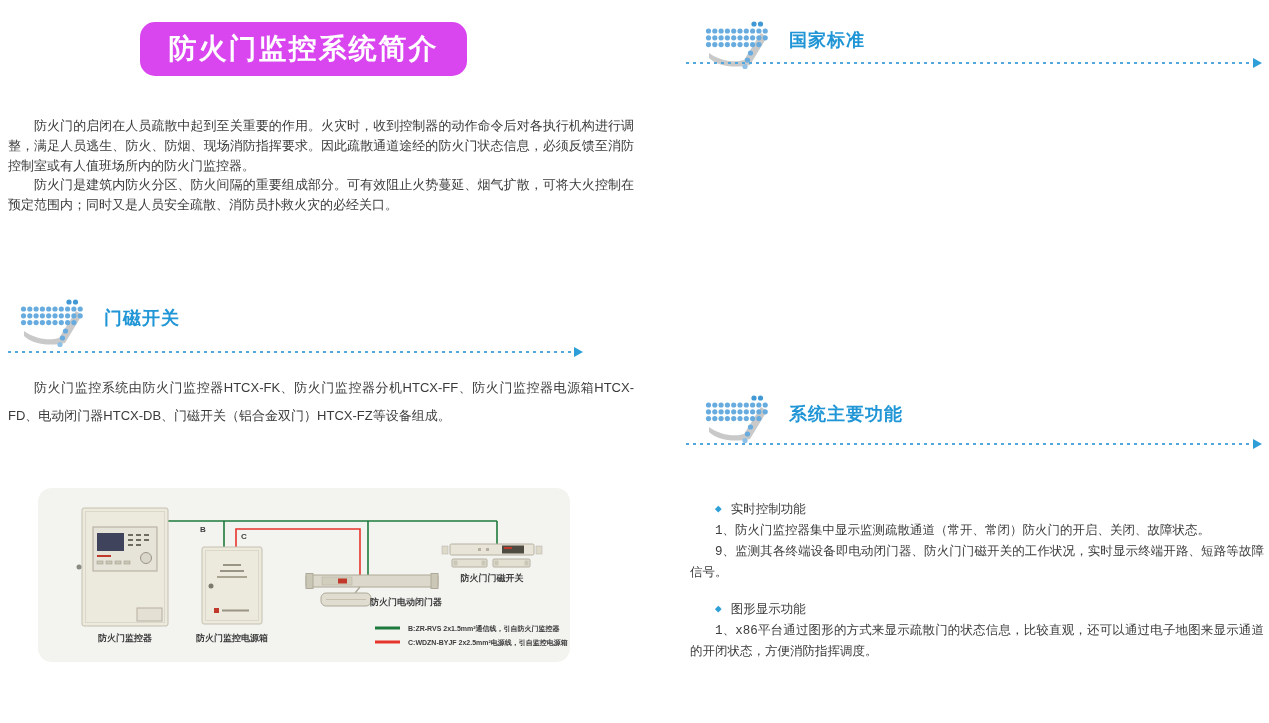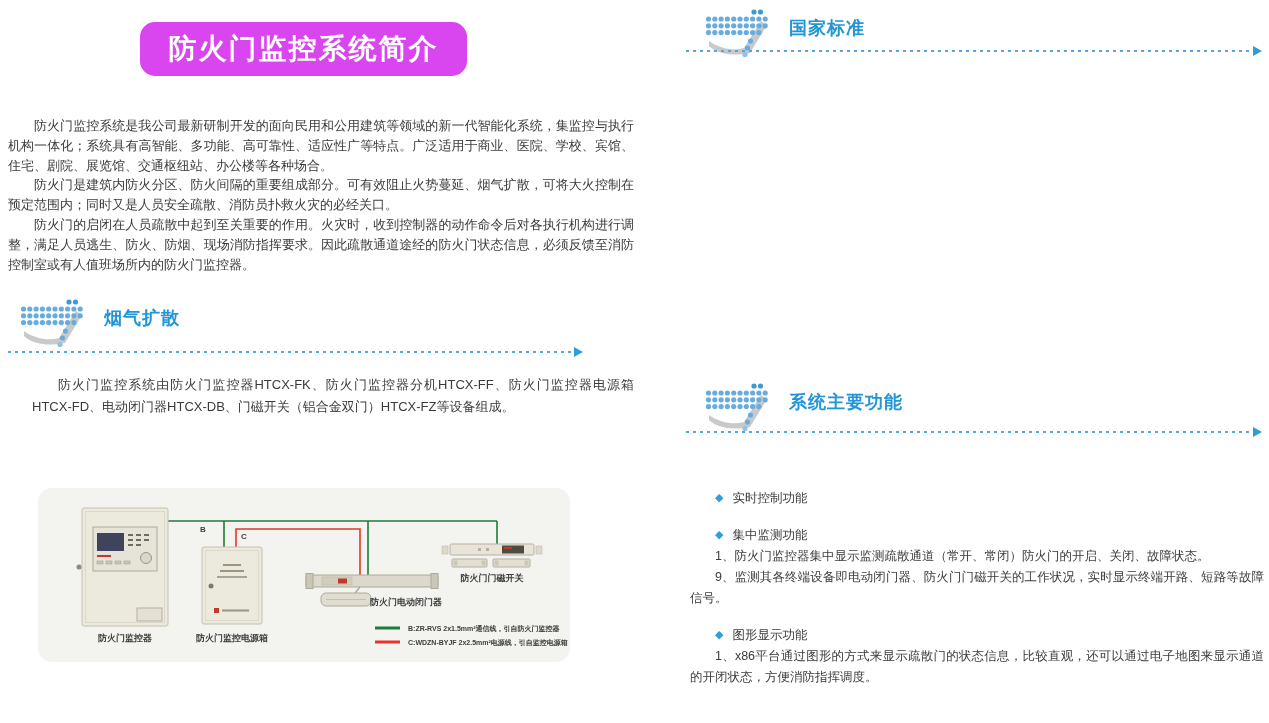--- a/index.html
+++ b/index.html
@@ -1,32 +1,32 @@
 <!DOCTYPE html>
 <html><head>
 <meta charset="utf-8">
 <style>
   html,body{margin:0;padding:0;background:#ffffff;}
   .page{position:relative;width:1269px;height:723px;background:#ffffff;overflow:hidden;
         font-family:"Liberation Sans","DejaVu Sans",sans-serif;color:#3b3b3b;}
 
   
   .left-col{position:absolute;left:8px;top:0;width:627px;height:723px;}
-  .right-col{position:absolute;left:686px;top:4px;width:578px;height:507px;}
+  .right-col{position:absolute;left:686px;top:16px;width:578px;height:507px;font-family:Liberation Mono, monospace;}
 
   
   .banner{position:absolute;left:132px;top:22px;width:327px;height:54px;border-radius:15px;
           background:#d946ef;display:flex;align-items:center;justify-content:center;}
   .banner span{color:#ffffff;font-size:28px;font-weight:bold;letter-spacing:2px;}
 
   
   .intro{position:absolute;left:0;top:116px;width:626px;}
   .intro p,.comp-para p{margin:0;font-size:13px;line-height:19.8px;text-align:justify;text-indent:2em;color:#3b3b3b;}
   .comp-para{position:absolute;left:0;top:374px;width:626px;}
-  .comp-para p{line-height:22px;margin-left:24px;}
+  .comp-para p{line-height:28px;}
 
   
   .sec-head{position:absolute;display:flex;align-items:flex-start;}
   .sec-head .ttl{margin:8px 0 0 14px;font-size:18px;font-weight:bold;color:#2196d6;letter-spacing:1px;}
   .icon-dots{width:72px;height:52px;flex:0 0 auto;}
 
   
   .sep{position:absolute;height:2px;
        background-image:repeating-linear-gradient(to right,#54a7dc 0 3px,transparent 3px 7px);}
   .sep .arrow{position:absolute;right:-9px;top:-4px;width:0;height:0;
@@ -55,23 +55,22 @@
 
 <div class="page">
 
   <div class="left-col">
 
     <div class="banner">
       <span>防火门监控系统简介</span>
     </div>
 
     <div class="intro">
-      <p>防火门监控系统是我公司最新研制开发的面向民用和公用建筑等领域的新一代智能化系统，集监控与执行机构一体化；系统具有高智能、多功能、高可靠性、适应性广等特点。广泛适用于商业、医院、学校、宾馆、住宅、剧院、展览馆、交通枢纽站、办公楼等各种场合。</p>
+      <p>防火门的启闭在人员疏散中起到至关重要的作用。火灾时，收到控制器的动作命令后对各执行机构进行调整，满足人员逃生、防火、防烟、现场消防指挥要求。因此疏散通道途经的防火门状态信息，必须反馈至消防控制室或有人值班场所内的防火门监控器。</p>
       <p>防火门是建筑内防火分区、防火间隔的重要组成部分。可有效阻止火势蔓延、烟气扩散，可将大火控制在预定范围内；同时又是人员安全疏散、消防员扑救火灾的必经关口。</p>
-      <p>防火门的启闭在人员疏散中起到至关重要的作用。火灾时，收到控制器的动作命令后对各执行机构进行调整，满足人员逃生、防火、防烟、现场消防指挥要求。因此疏散通道途经的防火门状态信息，必须反馈至消防控制室或有人值班场所内的防火门监控器。</p>
     </div>
 
     <div class="sec-head" style="left:10px;top:298px;">
       <svg class="icon-dots" viewBox="0 0 70 52">
         <path d="M5 33 C 16 41, 30 43, 40 40 L 57 13 L 63 17 L 46 45 C 28 49, 12 45, 5 38 Z" fill="#c9c9c9"></path>
         <g fill="#68acdf">
           <circle cx="50" cy="4" r="2.6" fill="#4098d5"></circle>
             <circle cx="56.5" cy="4" r="2.6" fill="#4098d5"></circle>
           <circle cx="4.5" cy="11" r="2.6"></circle>
             <circle cx="10.8" cy="11" r="2.6"></circle>
@@ -100,21 +99,21 @@
             <circle cx="29.7" cy="24.6" r="2.6"></circle>
             <circle cx="36" cy="24.6" r="2.6"></circle>
             <circle cx="42.3" cy="24.6" r="2.6"></circle>
             <circle cx="48.6" cy="24.6" r="2.6"></circle>
             <circle cx="54.9" cy="24.6" r="2.6"></circle>
           <circle cx="46.5" cy="33" r="2.6"></circle>
             <circle cx="43.5" cy="40" r="2.6"></circle>
             <circle cx="41" cy="46.5" r="2.6" fill="#8fc0e6"></circle>
         </g>
       </svg>
-      <div class="ttl">烟气扩散</div>
+      <div class="ttl">门磁开关</div>
     </div>
     <div class="sep" style="left:0;top:351px;width:566px;">
       <span class="arrow"></span>
     </div>
 
     <div class="comp-para">
       <p>防火门监控系统由防火门监控器HTCX-FK、防火门监控器分机HTCX-FF、防火门监控器电源箱HTCX-FD、电动闭门器HTCX-DB、门磁开关（铝合金双门）HTCX-FZ等设备组成。</p>
     </div>
 
     <div class="diagram">
@@ -299,21 +298,20 @@
         </g>
       </svg>
       <div class="ttl">系统主要功能</div>
     </div>
     <div class="sep" style="left:0;top:427px;width:567px;">
       <span class="arrow"></span>
     </div>
 
     <div class="fn-list">
       <p class="bullet"><span class="diamond">◆</span><span>实时控制功能</span></p>
-      <p class="bullet"><span class="diamond">◆</span><span>集中监测功能</span></p>
       <p class="num">1、防火门监控器集中显示监测疏散通道（常开、常闭）防火门的开启、关闭、故障状态。</p>
       <p class="num">9、监测其各终端设备即电动闭门器、防火门门磁开关的工作状况，实时显示终端开路、短路等故障信号。</p>
       <p class="bullet"><span class="diamond">◆</span><span>图形显示功能</span></p>
       <p class="num">1、x86平台通过图形的方式来显示疏散门的状态信息，比较直观，还可以通过电子地图来显示通道的开闭状态，方便消防指挥调度。</p>
     </div>
   </div>
 
 </div>
 
 </body></html>

